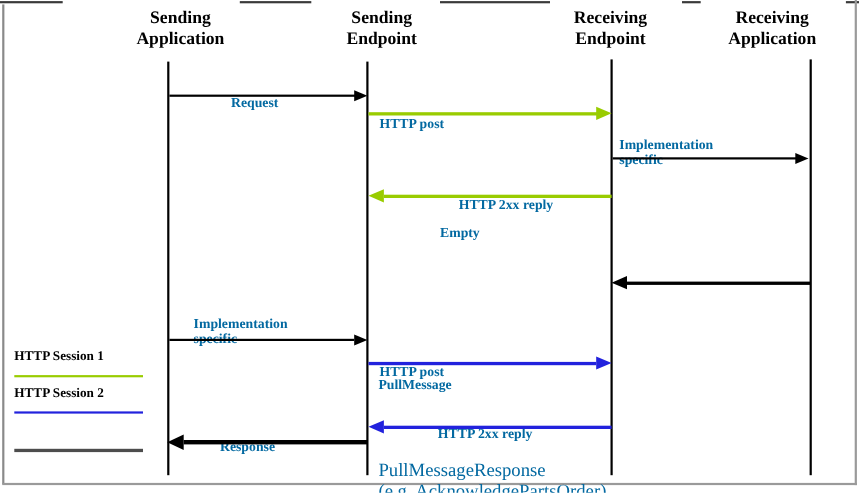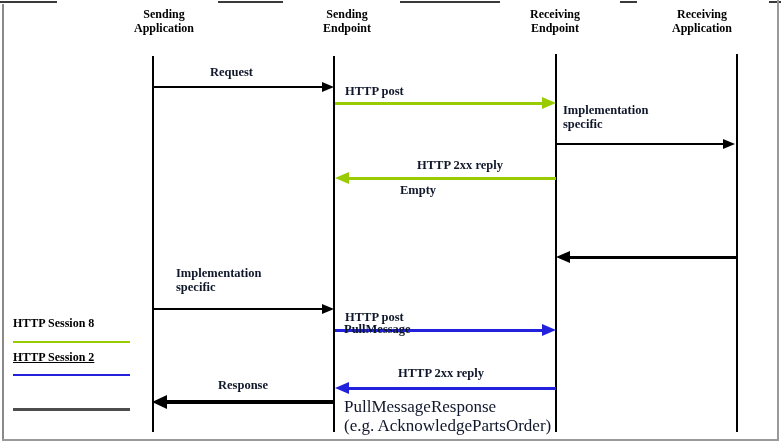--- a/index.html
+++ b/index.html
@@ -1,20 +1,20 @@
 <!DOCTYPE html>
 <html style="--green: #99cc00; --blue: #2222dd; --appspec: #4d4d4d;"><head>
 <meta charset="utf-8">
 <style>
   html,body{margin:0;padding:0;background:#fff;}
   body{width:781px;height:448px;overflow:hidden;font-family:"Liberation Serif","DejaVu Serif",serif;}
   .canvas{position:relative;width:781px;height:448px;background:#ffffff;}
   .abs{position:absolute;}
-  .hdr{position:absolute;font-weight:bold;font-size:12px;line-height:1.2;text-align:center;white-space:pre-line;color:#000;}
-  .lbl{position:absolute;font-weight:bold;font-size:12.5px;line-height:1.12;color:#0f172a;white-space:pre-line;}
+  .hdr{position:absolute;font-weight:bold;font-size:16px;line-height:1.2;text-align:center;white-space:pre-line;color:#000;}
+  .lbl{position:absolute;font-weight:bold;font-size:12.5px;line-height:1.12;color:#0369a1;white-space:pre-line;margin-top:21px;}
   .lbl.normal{font-weight:normal;font-size:17px;}
   .lbl.center{text-align:center;}
   .lifeline{position:absolute;width:2px;background:#000;}
   .line{position:absolute;}
   .head{position:absolute;width:0;height:0;}
   .ln-black{background:#000;}
   .ln-green{background:var(--green);}
   .ln-blue{background:var(--blue);}
   .hr-black-r{border-top:5px solid transparent;border-bottom:5px solid transparent;border-left:12px solid #000;}
   .hr-black-l{border-top:6px solid transparent;border-bottom:6px solid transparent;border-right:14px solid #000;}
@@ -82,25 +82,25 @@
 
   <div class="lbl" style="left:345px;top:310px;">HTTP post</div>
   <div class="line ln-blue" style="left:335px;top:329px;width:207px;height:3px;"></div>
   <div class="head hr-blue-r" style="left:542px;top:324px;"></div>
   <div class="lbl" style="left:344px;top:322px;">PullMessage</div>
 
   <div class="lbl center" style="left:335px;top:366px;width:212px;">HTTP 2xx reply</div>
   <div class="head hr-blue-l" style="left:335px;top:382px;"></div>
   <div class="line ln-blue" style="left:349px;top:387px;width:207px;height:3px;"></div>
 
-  <div class="lbl center" style="left:154px;top:378px;width:130px;padding-left:24px;">Response</div>
+  <div class="lbl center" style="left:136px;top:378px;width:130px;padding-left:24px;">Response</div>
   <div class="head hr-resp-l" style="left:152px;top:395px;"></div>
   <div class="line ln-black" style="left:167px;top:400px;width:167px;height:4px;"></div>
   <div class="lbl normal" style="left:344px;top:397px;">PullMessageResponse
 (e.g. AcknowledgePartsOrder)</div>
 
-  <div class="legend-text" style="left:13px;top:316px;">HTTP Session 8</div>
+  <div class="legend-text" style="left:13px;top:316px;">HTTP Session 1</div>
   <div class="line" style="left:13px;top:341px;width:117px;height:2px;background:var(--green);"></div>
-  <div class="legend-text" style="left:13px;top:350px;text-decoration:underline;">HTTP Session 2</div>
+  <div class="legend-text" style="left:13px;top:350px;">HTTP Session 2</div>
   <div class="line" style="left:13px;top:374px;width:117px;height:2px;background:var(--blue);"></div>
   <div class="line" style="left:13px;top:408px;width:117px;height:3px;background:var(--appspec);"></div>
 
 </div>
 
 </body></html>

